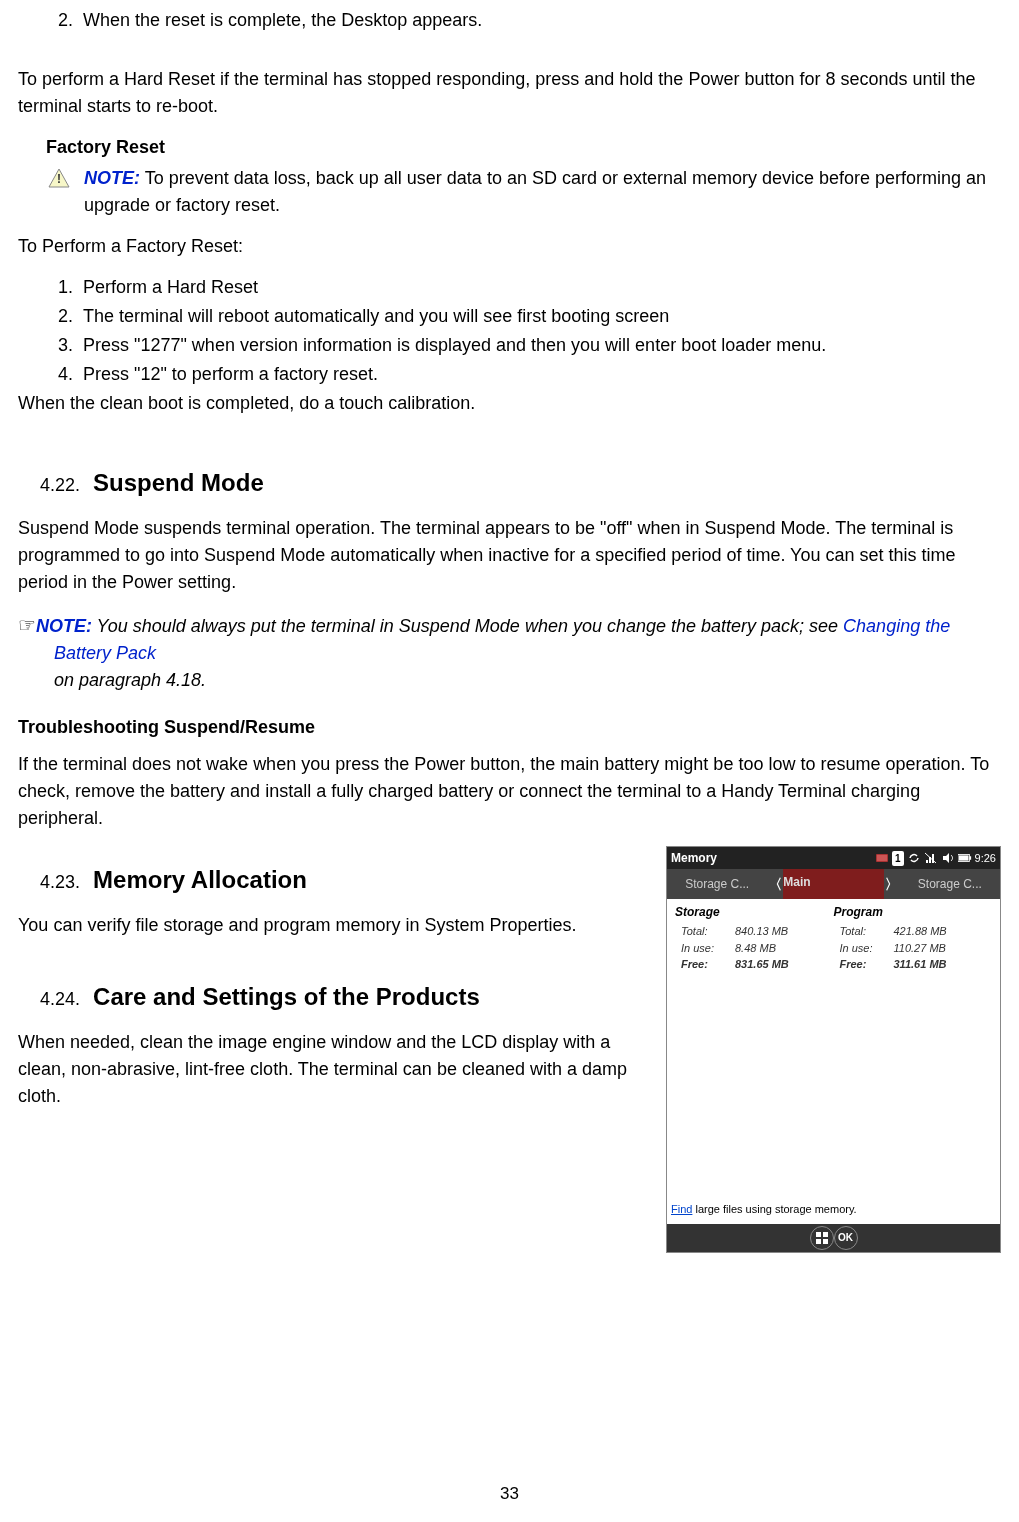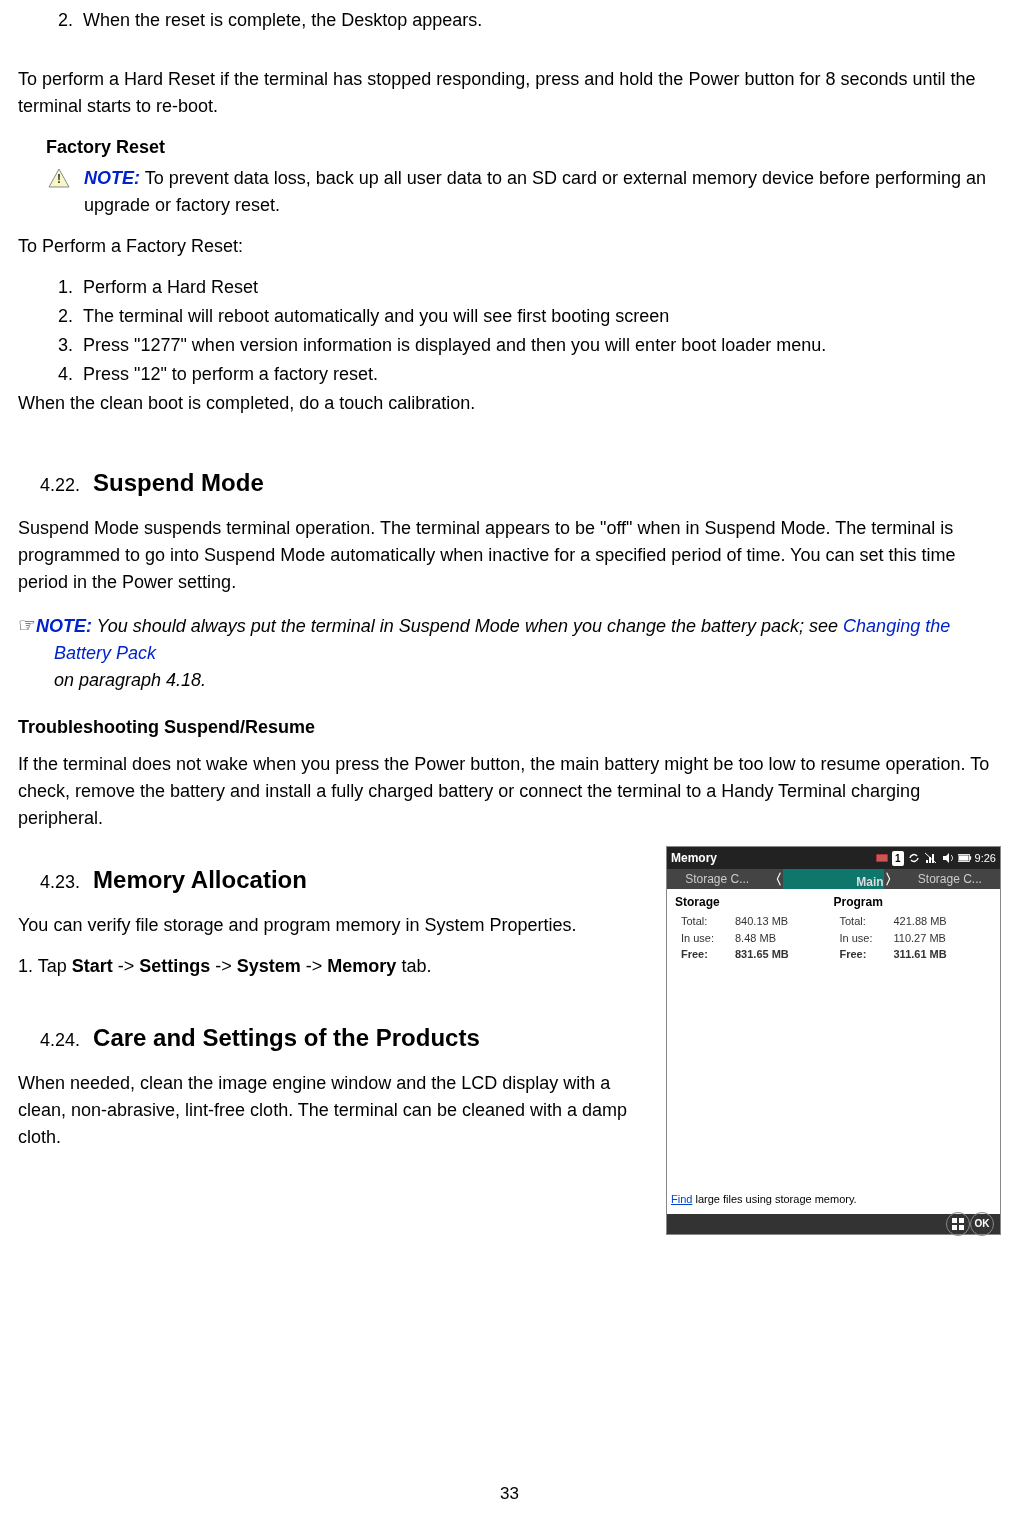--- a/index.html
+++ b/index.html
@@ -104,56 +104,56 @@
     height: 22px;
     display: flex;
     align-items: center;
     padding: 0 4px;
     gap: 3px;
   }
   .ss-topbar .title { font-weight: bold; flex:1; }
   .ss-time { font-size: 11px; }
   .ss-tabrow {
     background: #444;
-    height: 20px;
+    height: 30px;
     display: flex;
     align-items: center;
     color: #ddd;
     font-size: 12px;
   }
   .ss-tab-side { flex:1; text-align:center; color:#ccc; }
-  .ss-tab-mid { flex:1; text-align:right; background:#0f766e; font-weight:bold; height:100%; line-height:26px;}
+  .ss-tab-mid { flex:1; text-align:left; background:#7f1d1d; font-weight:bold; height:100%; line-height:26px;}
   .ss-arrow { width:16px; text-align:center; color:#fff; font-size:14px; font-weight:bold;}
   .ss-body {
     background: #fff;
     color: #000;
     height: 300px;
     padding: 4px 8px;
     box-sizing: border-box;
   }
   .ss-cols { display:flex; }
-  .ss-col { flex:1; }
+  .ss-col { flex:1;font-style:italic; }
   .ss-col-head { font-weight:bold; margin-bottom:2px; }
   .ss-stat-row { display:flex; font-size:11px; color:#333; padding-left:6px;}
   .ss-stat-label { width:48px; margin-right:6px; color:#333;}
   .ss-stat-val { flex:1; }
   .ss-stat-row.bold .ss-stat-label,
   .ss-stat-row.bold .ss-stat-val { font-weight:bold; }
   .ss-footer-link {
     color: #000;
     font-size: 11px;
     padding: 2px 4px 6px 4px;
     border-top: 0;
   }
   .ss-footer-link .lk { color:#0044cc; text-decoration:underline; }
   .ss-bottombar {
     background: #333;
-    height: 20px;
+    height: 28px;
     display:flex;
-    justify-content:flex-end;
+    justify-content:center;
     align-items:center;
     padding:0 6px;
   }
   .ss-circle {
     width:22px; height:22px; border-radius:50%;
     border:1px solid #888; display:flex; align-items:center; justify-content:center;
     font-size:10px; color:#fff; font-weight:bold;
   }
   .ss-win { font-size:14px; }
   .pagenum {
@@ -303,21 +303,20 @@
       </div>
     </div>
   </div>
 
   <div class="section-head">
     <span class="section-num">4.23.</span>
     <span class="section-title">Memory Allocation</span>
   </div>
 
   <p class="para">You can verify file storage and program memory in System Properties.</p>
-  <p class="para" id="s423p2" style="margin-top:4px;"><span>1. Tap </span><span class="bold">Start</span><span> -&gt; </span><span class="bold">Settings</span><span> -&gt; </span><span class="bold">System</span><span> -&gt; </span><span class="bold">Memory</span><span> tab.</span></p>
 
   <div class="section-head" style="margin-top:40px;">
     <span class="section-num">4.24.</span>
     <span class="section-title">Care and Settings of the Products</span>
   </div>
 
   <p class="para">When needed, clean the image engine window and the LCD display with a clean, non-abrasive, lint-free cloth. The terminal can be cleaned with a damp cloth.</p>
 
   <div style="clear:both"></div>
 

